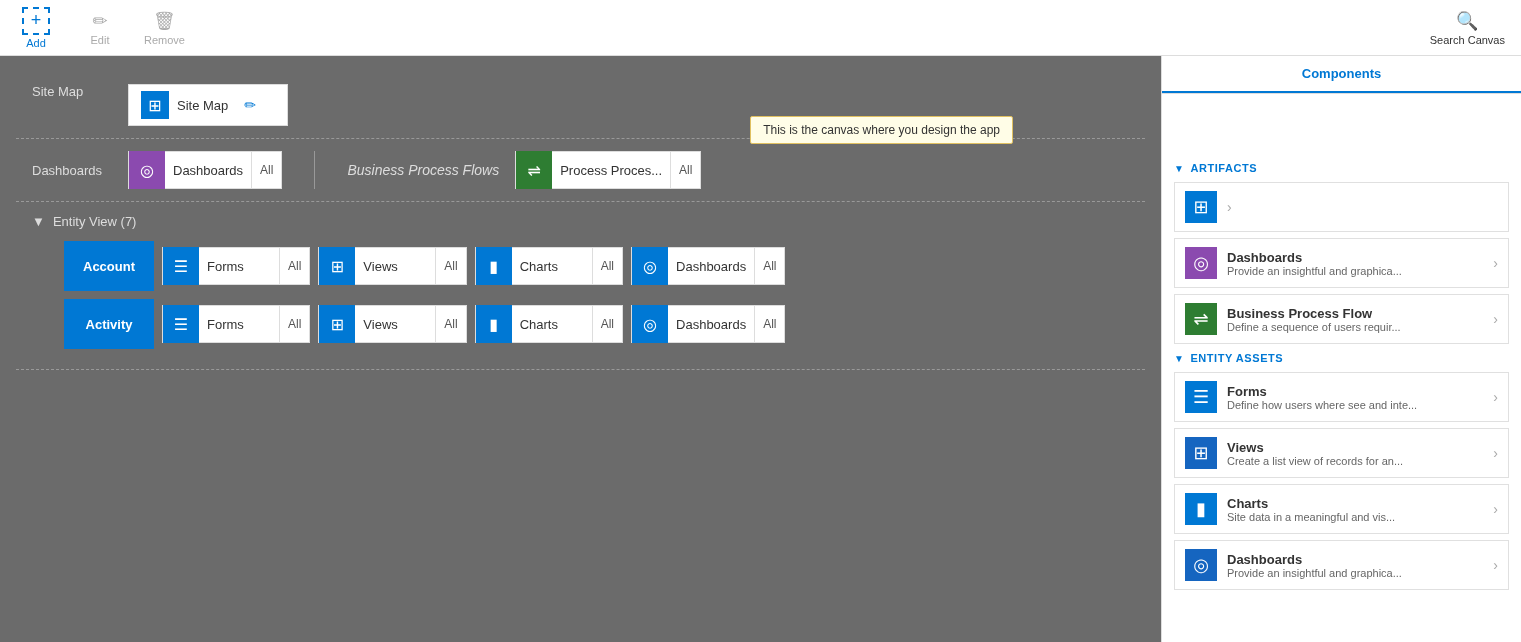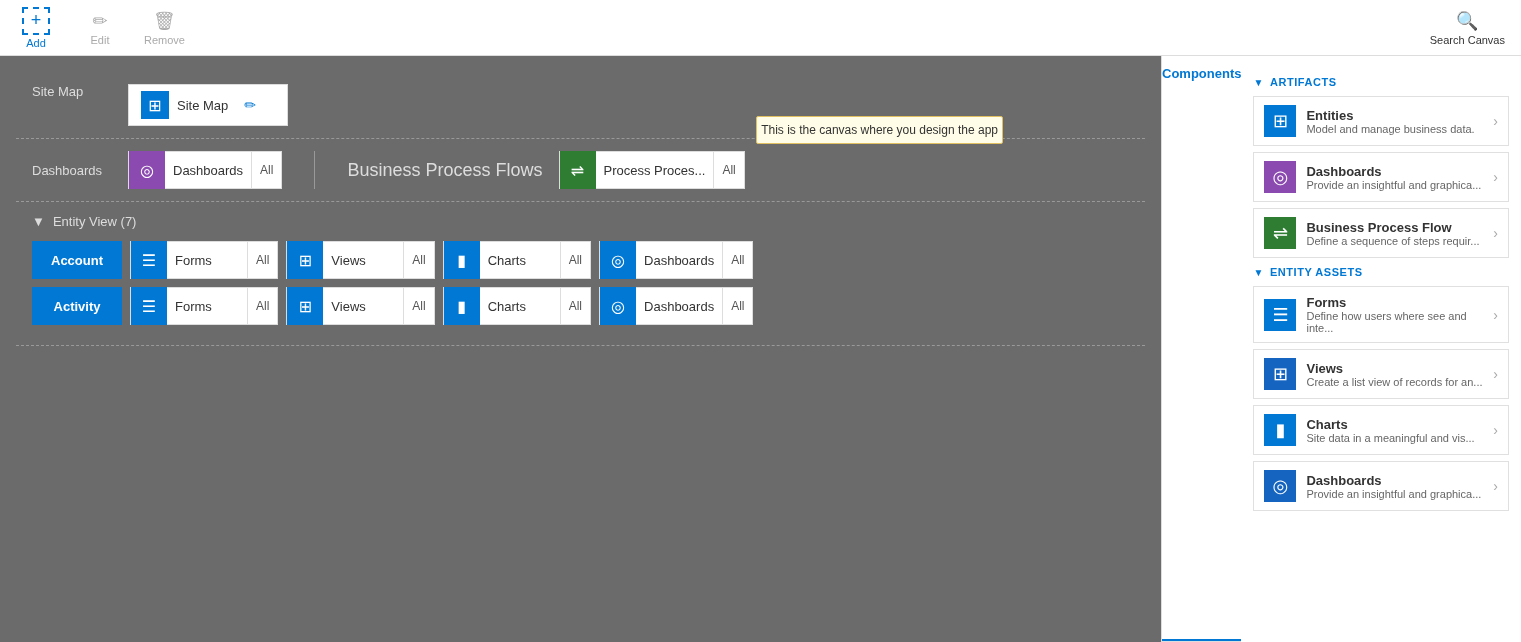--- a/index.html
+++ b/index.html
@@ -78,24 +78,24 @@
 
     
     .canvas-area::-webkit-scrollbar { width: 12px; }
     .canvas-area::-webkit-scrollbar-track { background: #888; }
     .canvas-area::-webkit-scrollbar-thumb { background: #aaa; }
 
     
     .canvas-tooltip {
       position: absolute;
       top: 60px;
-      right: 158px;
+      right: 148px;
       background: #fffde7;
       border: 1px solid #e0c060;
-      padding: 6px 4px;
+      padding: 6px 12px;
       font-size: 12px;
       color: #333;
       white-space: nowrap;
       border-radius: 2px;
     }
 
     
     .site-map-row {
       display: flex;
       align-items: flex-start;
@@ -182,21 +182,22 @@
       cursor: pointer;
     }
     .divider-v {
       width: 1px;
       height: 38px;
       background: #999;
       margin: 0 16px;
     }
     .bpf-label {
       color: #ddd;
-      font-size: 18px;
+      font-size: 14px;
+      font-style: italic;
     }
 
     
     .entity-view-row {
       padding: 12px 16px;
       border-bottom: 1px dashed #999;
     }
     .entity-view-header {
       display: flex;
       align-items: center;
@@ -210,34 +211,36 @@
       display: flex;
       align-items: center;
       gap: 8px;
       margin-bottom: 8px;
     }
     .entity-label-btn {
       background: #0078d4;
       color: #fff;
       border: none;
       padding: 0 16px;
-      height: 38px;
+      height: 50px;
       font-size: 13px;
       font-weight: 600;
       cursor: pointer;
       min-width: 90px;
+      margin-left: 32px;
     }
 
     
     .right-panel {
       width: 360px;
       background: #fff;
       border-left: 1px solid #ddd;
       display: flex;
-      flex-direction: row;
+      flex-direction: column;
+      gap: 48px;
     }
     .panel-tabs {
       display: flex;
       border-bottom: 1px solid #ddd;
     }
     .panel-tab {
       flex: 1;
       padding: 10px 0;
       text-align: center;
       font-size: 13px;
@@ -439,41 +442,37 @@
     </div>
     <div class="panel-content">
 
       <div class="section-header">
         <span class="chevron">▼</span>
         <span>ARTIFACTS</span>
       </div>
 
       <div class="component-item">
         <div class="ci-icon blue-bg">⊞</div>
-        <div class="ci-text">
-          <div class="ci-title">Entities</div>
-          <div class="ci-desc">Model and manage business data.</div>
-        </div>
         <span class="ci-chevron">›</span>
       </div>
 
       <div class="component-item">
         <div class="ci-icon purple-bg">◎</div>
         <div class="ci-text">
           <div class="ci-title">Dashboards</div>
           <div class="ci-desc">Provide an insightful and graphica...</div>
         </div>
         <span class="ci-chevron">›</span>
       </div>
 
       <div class="component-item">
         <div class="ci-icon green-bg">⇌</div>
         <div class="ci-text">
           <div class="ci-title">Business Process Flow</div>
-          <div class="ci-desc">Define a sequence of steps requir...</div>
+          <div class="ci-desc">Define a sequence of users requir...</div>
         </div>
         <span class="ci-chevron">›</span>
       </div>
 
       <div class="section-header">
         <span class="chevron">▼</span>
         <span>ENTITY ASSETS</span>
       </div>
 
       <div class="component-item">

